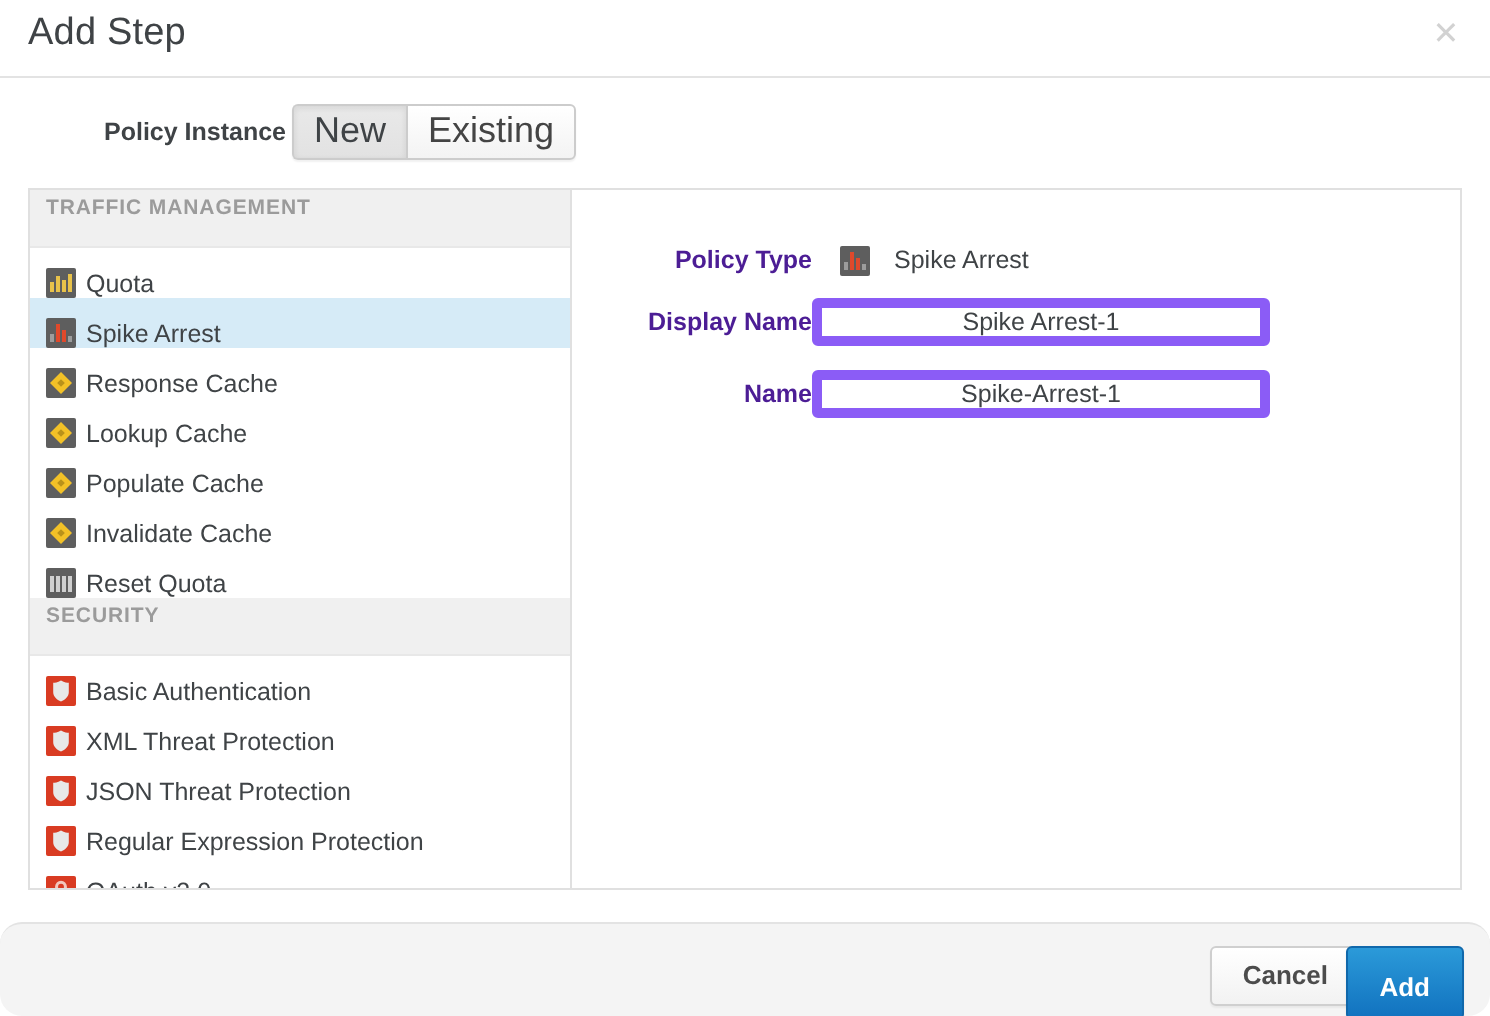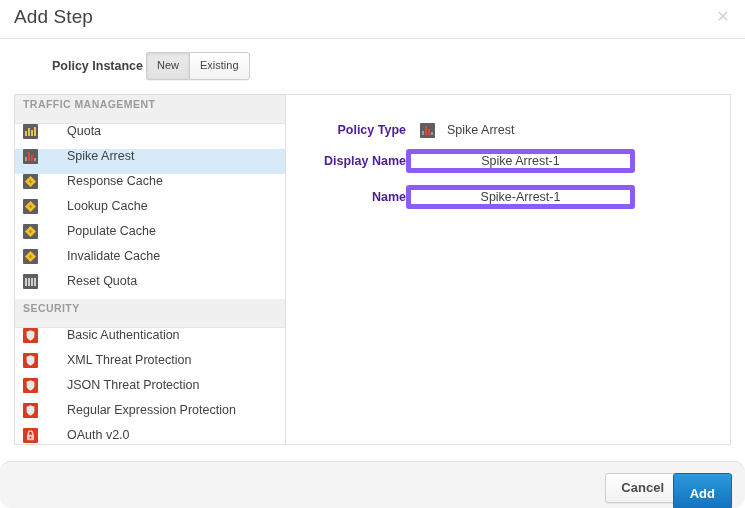--- a/index.html
+++ b/index.html
@@ -71,21 +71,21 @@
   }
   .btn-group {
     position: absolute;
     left: 142px;
     top: 0;
     display: flex;
     border-radius: 3px;
     box-shadow: 0 1px 1px rgba(0,0,0,0.06);
   }
   .seg-btn {
-    font-size: 11px;
+    font-size: 18px;
     color: #444;
     padding: 5px 10px 6px 10px;
     background: linear-gradient(to bottom, #ffffff 0%, #f3f3f3 100%);
     border: 1px solid #cccccc;
     cursor: pointer;
     line-height: 15px;
   }
   .seg-btn.first {
     border-radius: 3px 0 0 3px;
     border-right: none;
@@ -129,25 +129,24 @@
     font-size: 10.5px;
     font-weight: bold;
     letter-spacing: 0.45px;
     padding-left: 8px;
     border-bottom: 1px solid #e8e8e8;
     box-sizing: border-box;
   }
   .policy-item {
     height: 25px;
     display: flex;
-    align-items: flex-start;
+    align-items: flex-end;
     padding-left: 8px;
     cursor: pointer;
     box-sizing: border-box;
-    gap: 24px;
   }
   .policy-item.selected {
     background: #d6ebf7;
   }
   .policy-label {
     font-size: 12.5px;
     color: #3f4346;
     margin-left: 5px;
     white-space: nowrap;
   }

